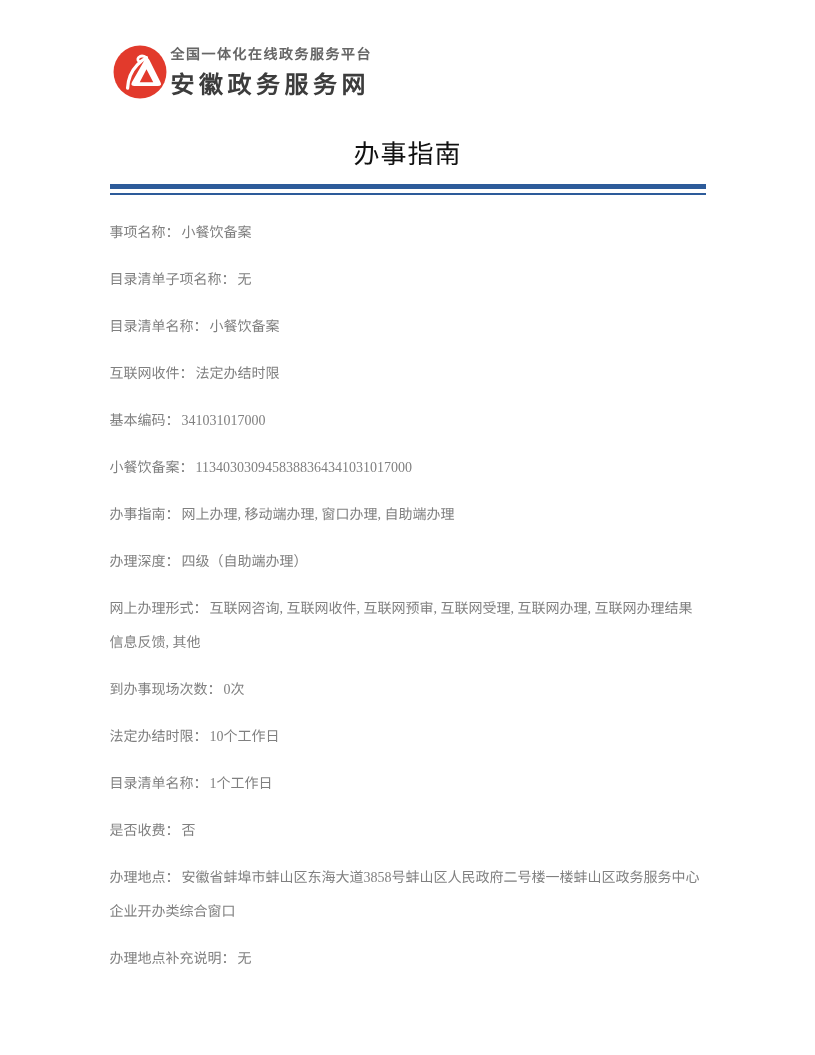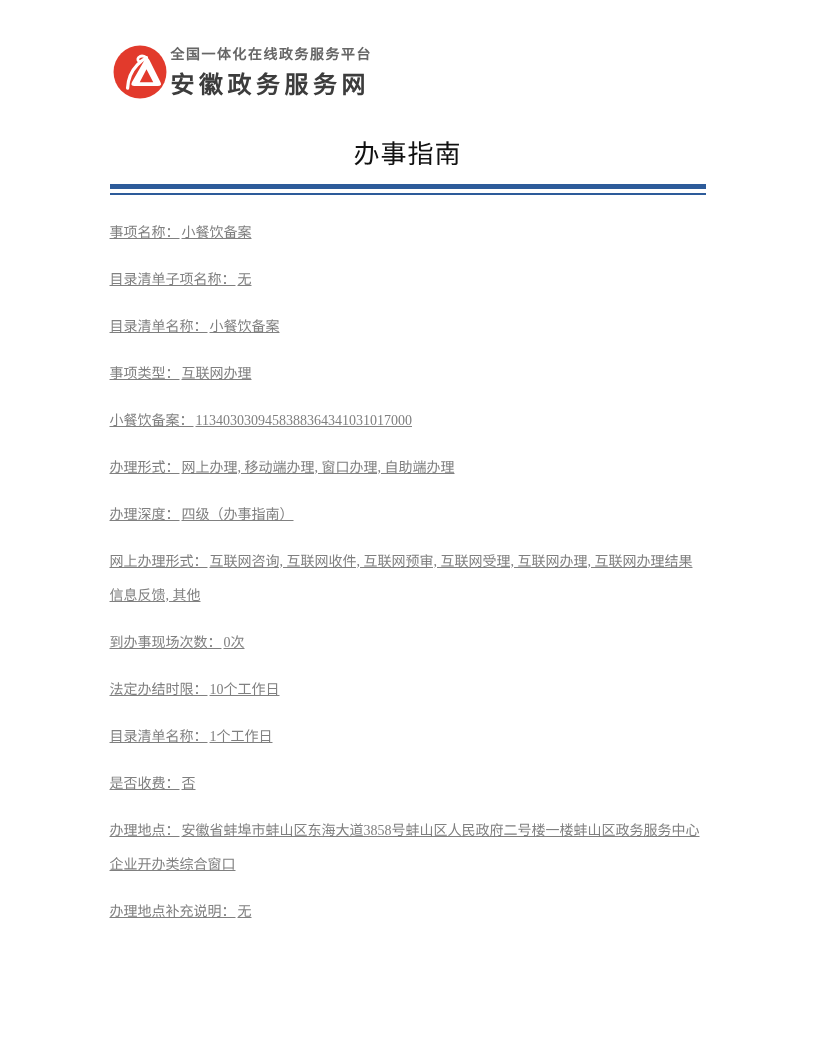--- a/index.html
+++ b/index.html
@@ -75,21 +75,20 @@
   }
   
   .guide-rows {
     margin-top: 21px;
   }
   .guide-row {
     margin: 0 0 13px 0;
     font-size: 14px;
     line-height: 34px;
     color: var(--body-text);
-    text-decoration: underline;
   }
   .row-label { }
   .row-value { padding-left: 2px; }
 </style>
 </head>
 <body>
 
 <div class="page">
 
   <header class="site-header">
@@ -109,29 +108,30 @@
 
   <div class="title-divider"></div>
 
   <main class="guide-rows">
   <p class="guide-row"><span class="row-label">事项名称：</span><span class="row-value">小餐饮备案</span></p>
 
   <p class="guide-row"><span class="row-label">目录清单子项名称：</span><span class="row-value">无</span></p>
 
   <p class="guide-row"><span class="row-label">目录清单名称：</span><span class="row-value">小餐饮备案</span></p>
 
-  <p class="guide-row"><span class="row-label">事项类型：</span><span class="row-value">互联网办理</span></p>
+  <p class="guide-row"><span class="row-label">互联网收件：</span><span class="row-value">法定办结时限</span></p>
 
+  <p class="guide-row"><span class="row-label">基本编码：</span><span class="row-value">341031017000</span></p>
 
 
   <p class="guide-row"><span class="row-label">小餐饮备案：</span><span class="row-value">1134030309458388364341031017000</span></p>
 
-  <p class="guide-row"><span class="row-label">办理形式：</span><span class="row-value">网上办理, 移动端办理, 窗口办理, 自助端办理</span></p>
+  <p class="guide-row"><span class="row-label">办事指南：</span><span class="row-value">网上办理, 移动端办理, 窗口办理, 自助端办理</span></p>
 
-  <p class="guide-row"><span class="row-label">办理深度：</span><span class="row-value">四级（办事指南）</span></p>
+  <p class="guide-row"><span class="row-label">办理深度：</span><span class="row-value">四级（自助端办理）</span></p>
 
   <p class="guide-row"><span class="row-label">网上办理形式：</span><span class="row-value">互联网咨询, 互联网收件, 互联网预审, 互联网受理, 互联网办理, 互联网办理结果信息反馈, 其他</span></p>
 
   <p class="guide-row"><span class="row-label">到办事现场次数：</span><span class="row-value">0次</span></p>
 
   <p class="guide-row"><span class="row-label">法定办结时限：</span><span class="row-value">10个工作日</span></p>
 
   <p class="guide-row"><span class="row-label">目录清单名称：</span><span class="row-value">1个工作日</span></p>
 
   <p class="guide-row"><span class="row-label">是否收费：</span><span class="row-value">否</span></p>

